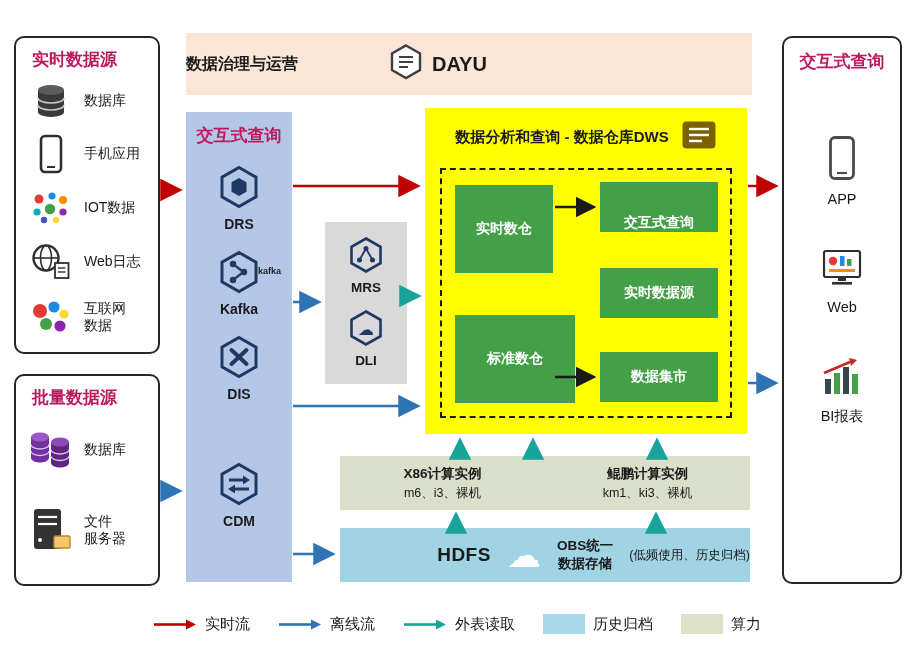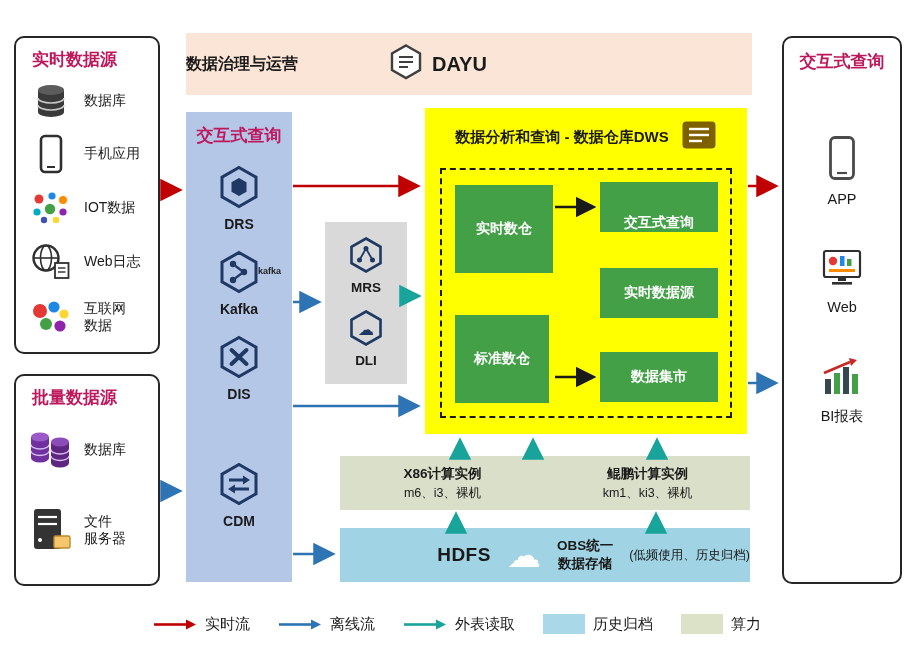--- a/index.html
+++ b/index.html
@@ -271,21 +271,21 @@
           <line x1="8" y1="9" x2="28" y2="9" stroke="#ffffff" stroke-width="2.4"></line>
           <line x1="8" y1="15" x2="28" y2="15" stroke="#ffffff" stroke-width="2.4"></line>
           <line x1="8" y1="21" x2="21" y2="21" stroke="#ffffff" stroke-width="2.4"></line>
         </svg>
       </span>
     </div>
     <div class="dws-dashed" style="left:15px;top:60px;width:292px;height:250px;"></div>
     <div class="green-box" style="left:30px;top:77px;width:98px;height:88px;">
       <span>实时数仓</span>
     </div>
-    <div class="green-box" style="left:30px;top:207px;width:94px;height:88px;">
+    <div class="green-box" style="left:30px;top:207px;width:120px;height:88px;">
       <span>标准数仓</span>
     </div>
     <div class="green-box" style="left:175px;top:74px;width:118px;height:50px;align-items:flex-end;">
       <span>交互式查询</span>
     </div>
     <div class="green-box" style="left:175px;top:160px;width:118px;height:50px;">
       <span>实时数据源</span>
     </div>
     <div class="green-box" style="left:175px;top:244px;width:118px;height:50px;">
       <span>数据集市</span>

